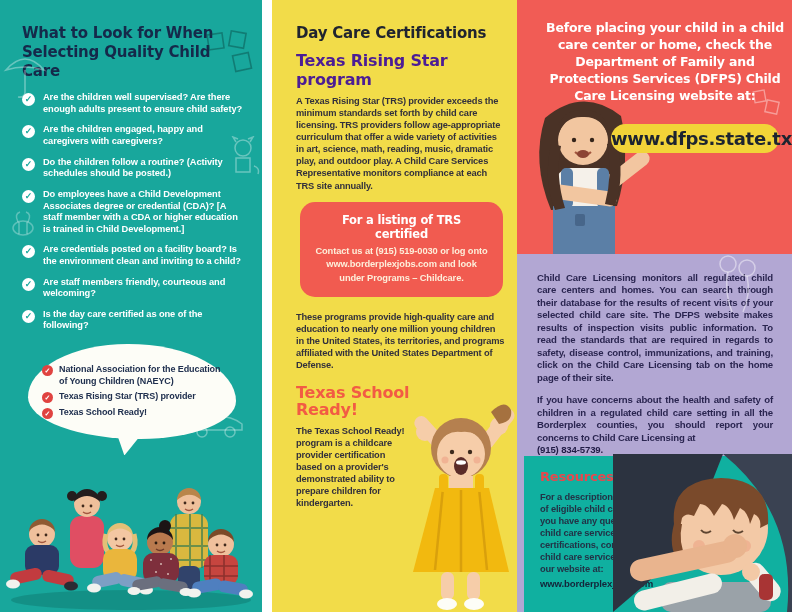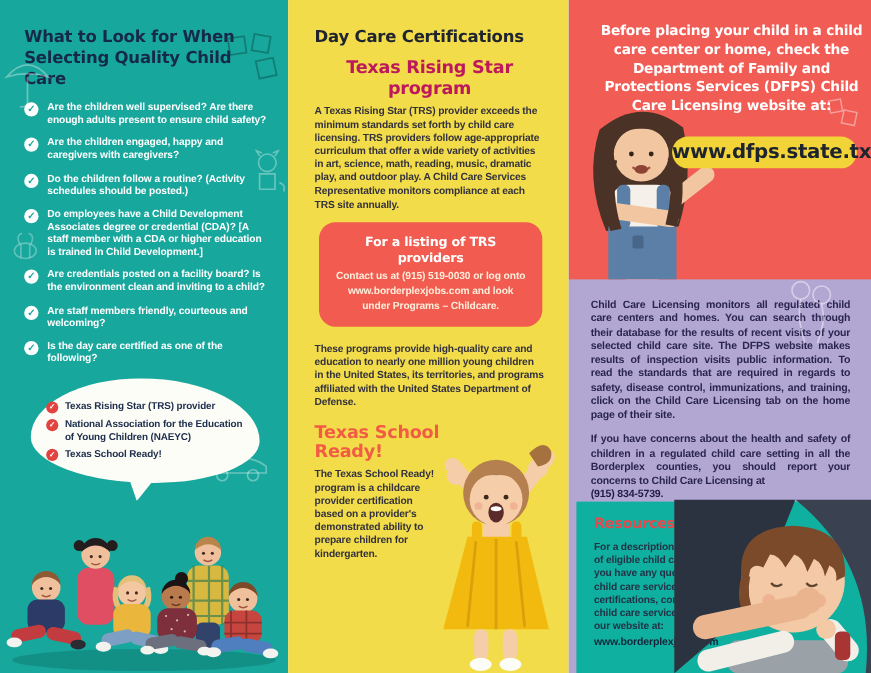--- a/index.html
+++ b/index.html
@@ -18,25 +18,25 @@
   .bubble{position:absolute;left:28px;top:344px;width:182px;background:#fdfdf7;
           border-radius:48% 52% 46% 54% / 56% 60% 40% 44%;padding:20px 12px 16px 14px;z-index:3;}
   .bubble:after{content:"";position:absolute;left:42%;bottom:-16px;width:30px;height:26px;
           background:#fdfdf7;clip-path:polygon(0 0,100% 0,30% 100%);}
   .bub-row{display:flex;gap:6px;align-items:flex-start;margin-bottom:4px;}
   .bub-ic{flex:0 0 11px;width:11px;height:11px;border-radius:50%;background:#e04340;color:#fff;
           font-size:7px;line-height:11px;text-align:center;font-weight:bold;margin-top:1px;}
   .bub-tx{font-weight:bold;font-size:9px;line-height:1.3;color:#20304f;letter-spacing:-.1px;}
   .kids-photo{position:absolute;left:0;bottom:0;width:262px;height:158px;z-index:2;}
   
-  .panel-mid{left:262px;width:255px;background:#f2dc49;}
+  .panel-mid{left:272px;width:255px;background:#f2dc49;}
   .mp-inner{padding:24px 22px 0 24px;}
   .mp-title{font-family:"DejaVu Sans",sans-serif;font-weight:bold;font-size:15px;color:#20242f;margin:0 0 9px 0;letter-spacing:-.2px;}
   .h-orange{font-family:"DejaVu Sans",sans-serif;font-weight:bold;font-size:16px;margin:0 0 6px 0;letter-spacing:-.2px;}
-  .h-trs{color:#be185d;text-align:center;}
+  .h-trs{color:#4c1d95;}
   .h-na{color:#f2953f;margin-top:14px;}
   .h-tsr{color:#f25b44;margin-top:14px;width:120px;line-height:1.05;}
   .mp-body{font-weight:bold;font-size:9.3px;line-height:1.3;color:#33313c;letter-spacing:-.15px;margin:0 0 10px 0;}
   .just{text-align:justify;}
   .narrow{width:114px;}
   .trs-box{margin:4px 2px 14px 4px;background:#f15b50;border-radius:15px;padding:11px 14px 12px 14px;text-align:center;}
   .trs-box-h{color:#fff;font-family:"DejaVu Sans",sans-serif;font-weight:bold;font-size:11.5px;margin-bottom:4px;letter-spacing:-.2px;}
   .trs-box-b{color:#fdeeda;font-weight:bold;font-size:9.3px;line-height:1.45;letter-spacing:-.1px;}
   .toddler-photo{position:absolute;right:-6px;bottom:0;width:138px;height:220px;z-index:2;}
   
@@ -126,25 +126,25 @@
       </div>
     <div class="chk-row">
         <span class="chk-ic">✓</span>
         <span class="chk-tx">Is the day care certified as one of the following?</span>
       </div>
   </div>
 
   <div class="bubble">
     <div class="bub-row">
         <span class="bub-ic">✓</span>
-        <span class="bub-tx">Texas Rising Star (TRS) provider</span>
+        <span class="bub-tx">National Association for the Education of Young Children (NAEYC)</span>
       </div>
     <div class="bub-row">
         <span class="bub-ic">✓</span>
-        <span class="bub-tx">National Association for the Education of Young Children (NAEYC)</span>
+        <span class="bub-tx">Texas Rising Star (TRS) provider</span>
       </div>
     <div class="bub-row">
         <span class="bub-ic">✓</span>
         <span class="bub-tx">Texas School Ready!</span>
       </div>
   </div>
 
   <svg class="kids-photo" viewBox="0 0 262 158">
     <ellipse cx="131" cy="146" rx="120" ry="10" fill="rgba(0,42,38,.18)"></ellipse>
 
@@ -234,21 +234,21 @@
   </svg>
 </div>
 
 <div class="panel panel-mid">
   <div class="mp-inner">
     <div class="mp-title">Day Care Certifications</div>
     <div class="h-orange h-trs">Texas Rising Star program</div>
     <p class="mp-body">A Texas Rising Star (TRS) provider exceeds the minimum standards set forth by child care licensing. TRS providers follow age-appropriate curriculum that offer a wide variety of activities in art, science, math, reading, music, dramatic play, and outdoor play. A Child Care Services Representative monitors compliance at each TRS site annually.</p>
 
     <div class="trs-box">
-      <div class="trs-box-h">For a listing of TRS providers</div>
+      <div class="trs-box-h">For a listing of TRS certified</div>
       <div class="trs-box-b">Contact us at (915) 519-0030 or log onto www.borderplexjobs.com and look under Programs – Childcare.</div>
     </div>
 
     <p class="mp-body">These programs provide high-quality care and education to nearly one million young children in the United States, its territories, and programs affiliated with the United States Department of Defense.</p>
 
     <div class="h-orange h-tsr">Texas School Ready!</div>
     <p class="mp-body narrow">The Texas School Ready! program is a childcare provider certification based on a provider's demonstrated ability to prepare children for kindergarten.</p>
   </div>
 
   <svg class="toddler-photo" viewBox="0 0 138 220">

